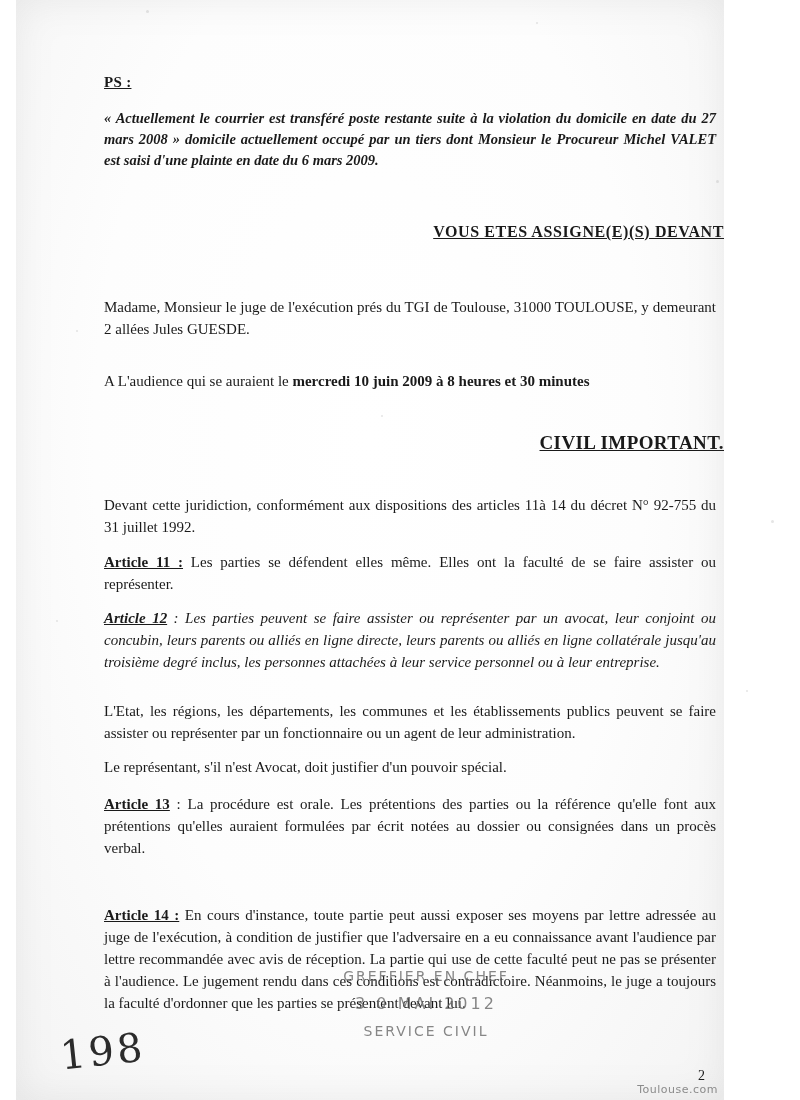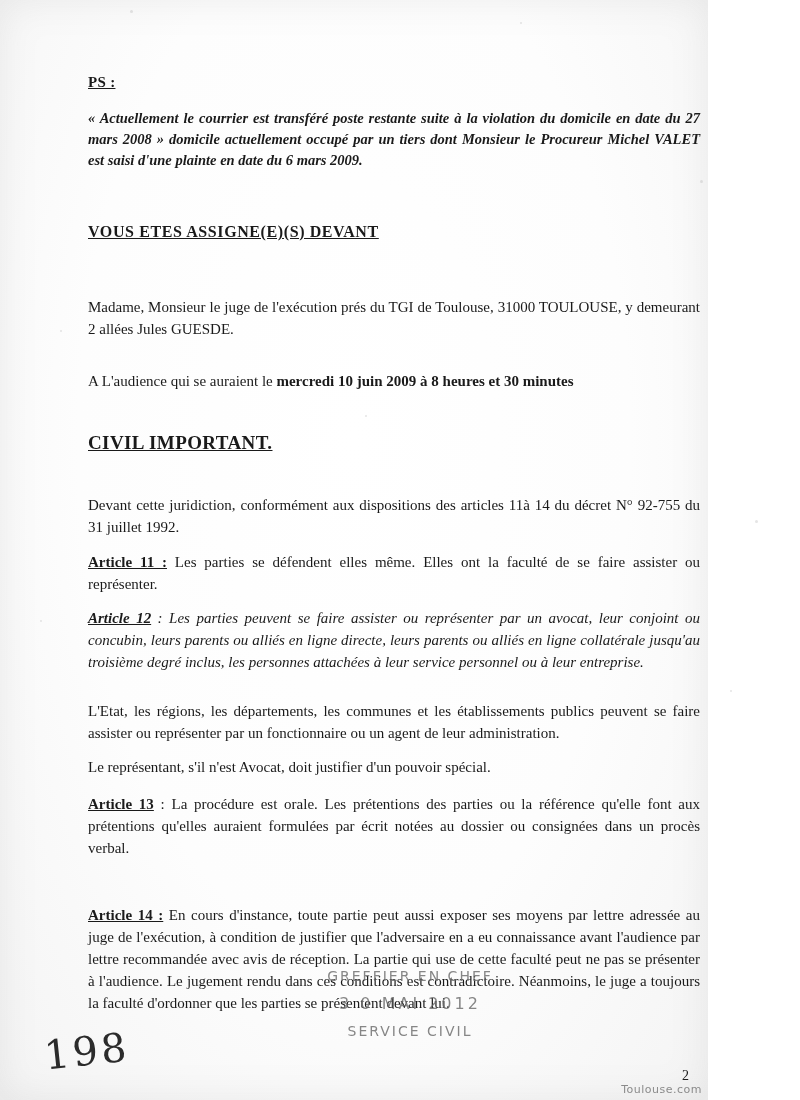--- a/index.html
+++ b/index.html
@@ -12,21 +12,21 @@
     height: 1100px;
     position: relative;
     font-family: "Liberation Serif", serif;
     color: #1a1a1a;
     overflow: hidden;
   }
 
   
   .page {
     position: absolute;
-    left: 0; top: 0;
+    left: 16px; top: 0;
     width: 708px;
     height: 1100px;
     background:
       radial-gradient(ellipse at 50% 40%, #ffffff 0%, #fdfdfd 55%, #f4f4f4 100%);
   }
   .page::after {
     content: "";
     position: absolute;
     left: 0; top: 0; right: 0; bottom: 0;
     pointer-events: none;
@@ -65,21 +65,21 @@
     font-style: italic;
     font-weight: bold;
     font-size: 14.5px;
     line-height: 21px;
     text-align: justify;
   }
 
   .center-head {
     position: absolute;
     width: 620px;
-    text-align: left;
+    text-align: right;
     font-weight: bold;
     text-decoration: underline;
   }
   .head-assigne {
     top: 223px;
     font-size: 16px;
     letter-spacing: .6px;
   }
   .head-important {
     top: 432px;

